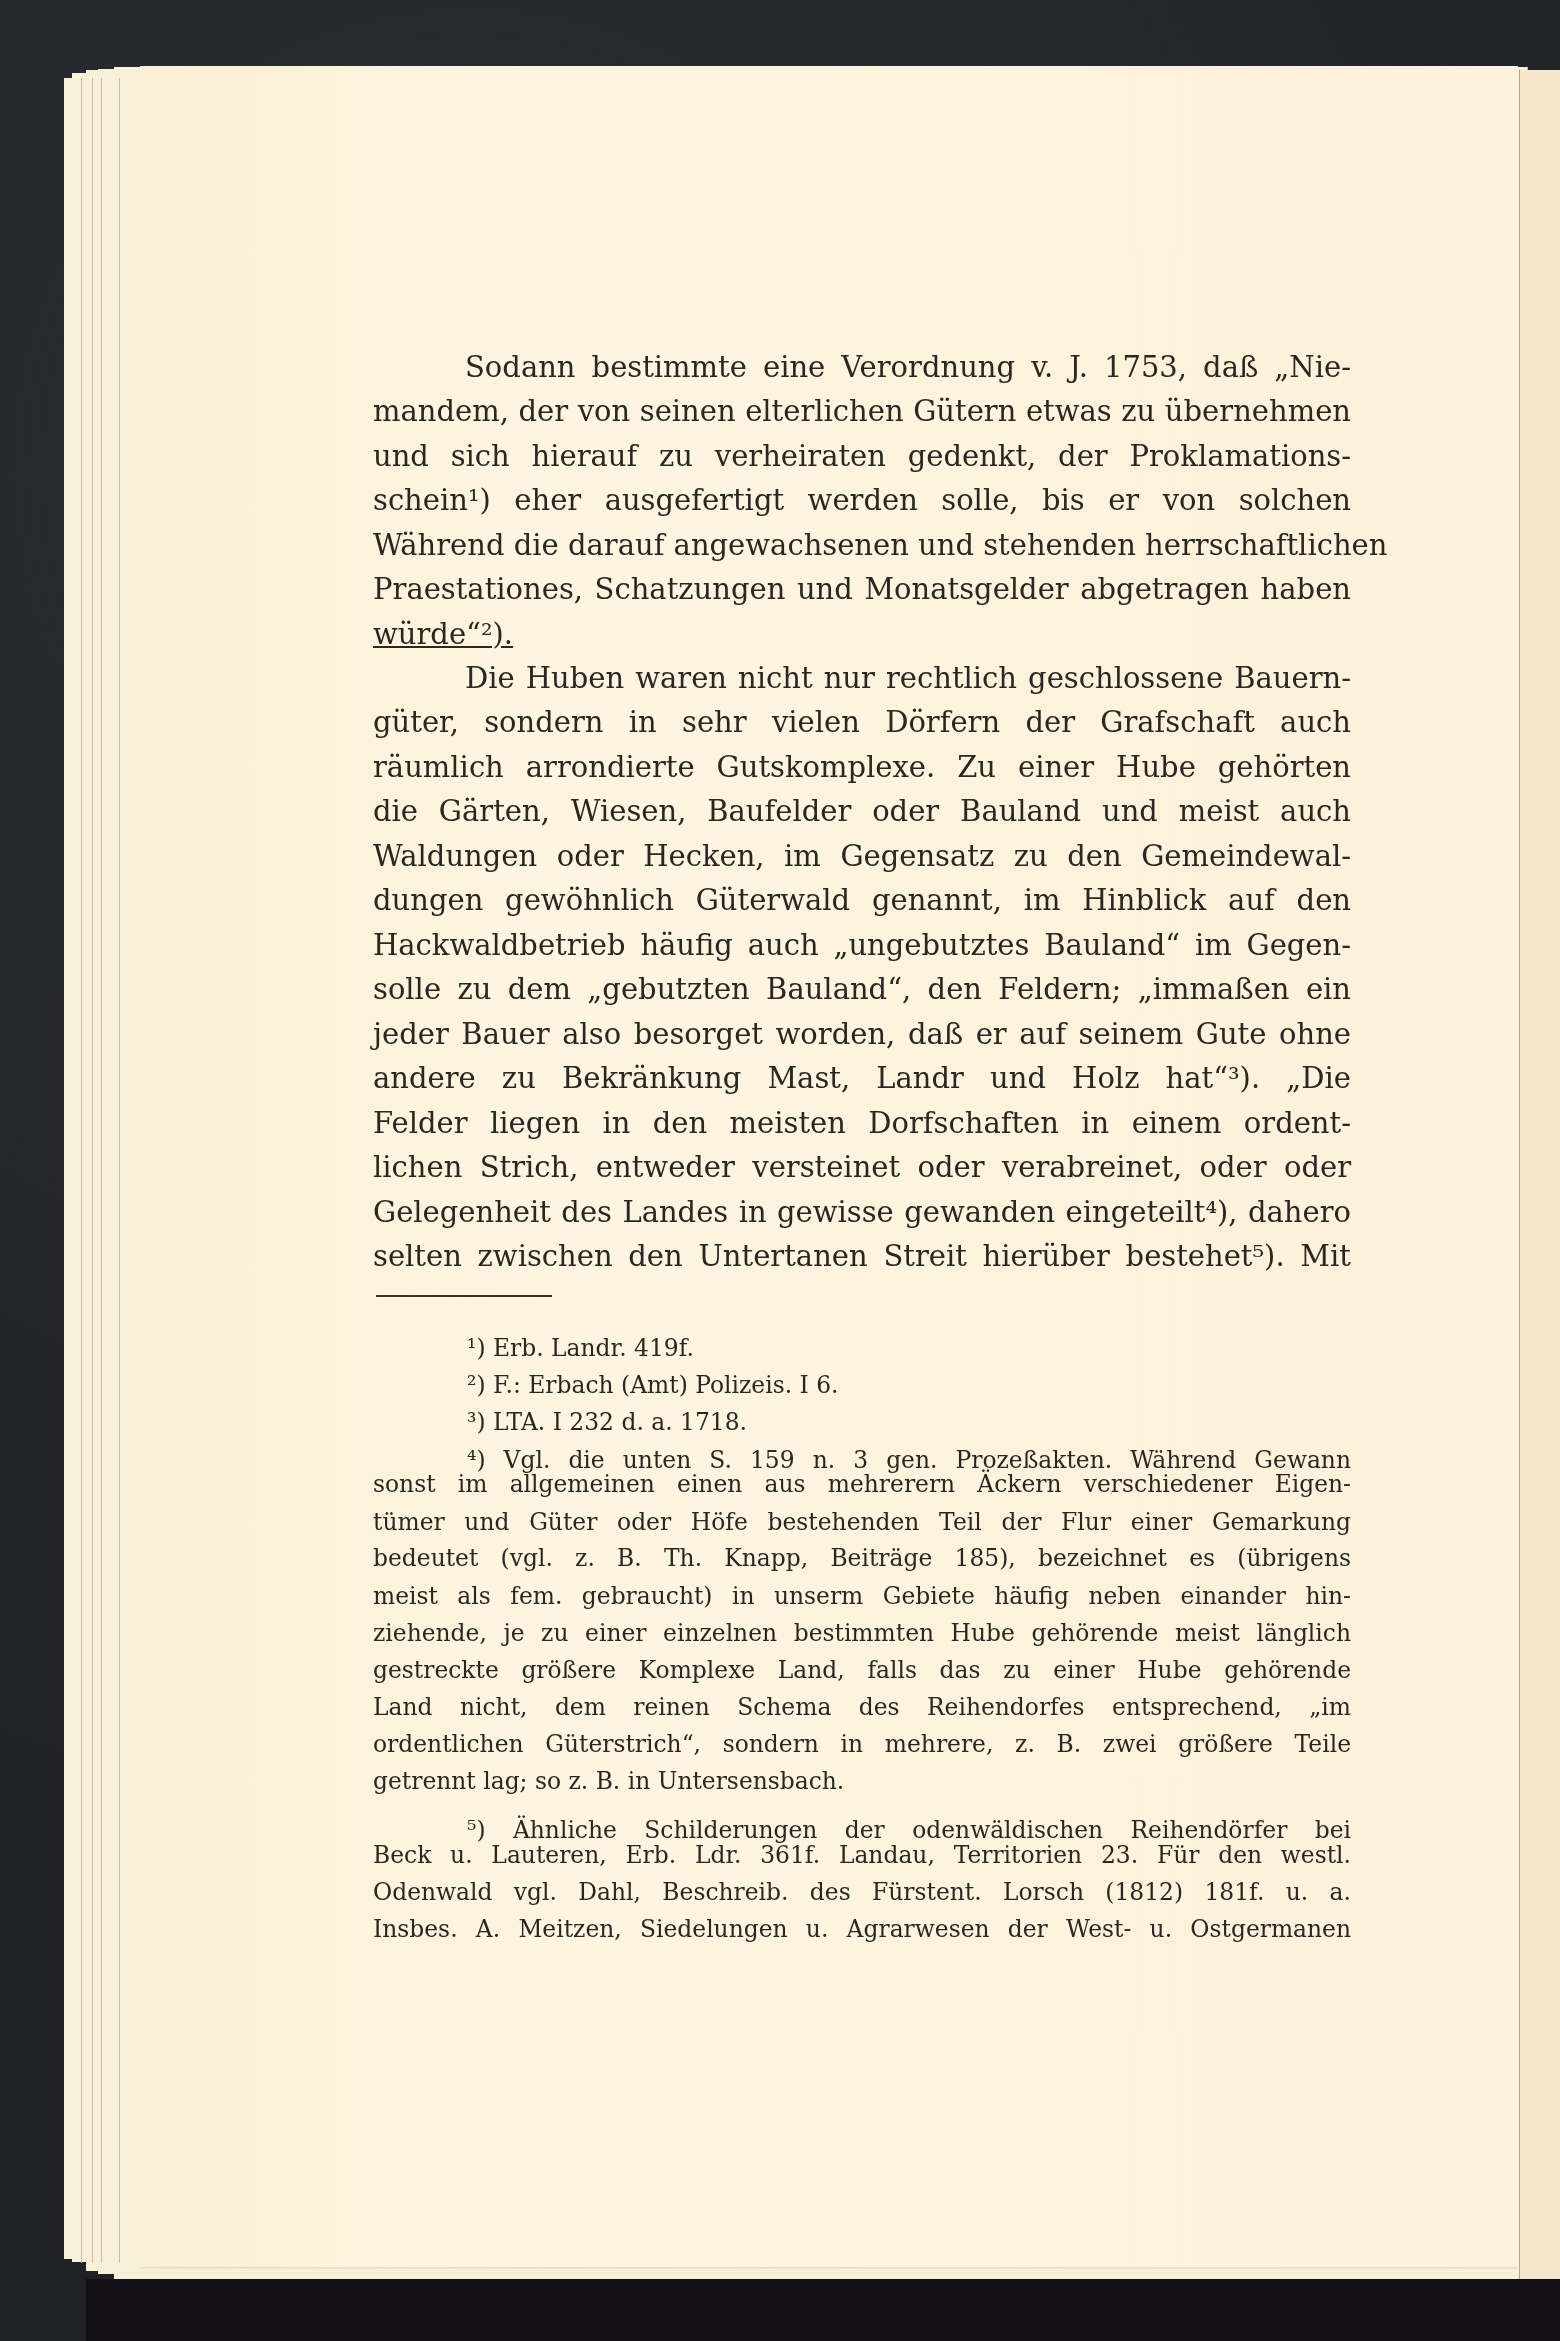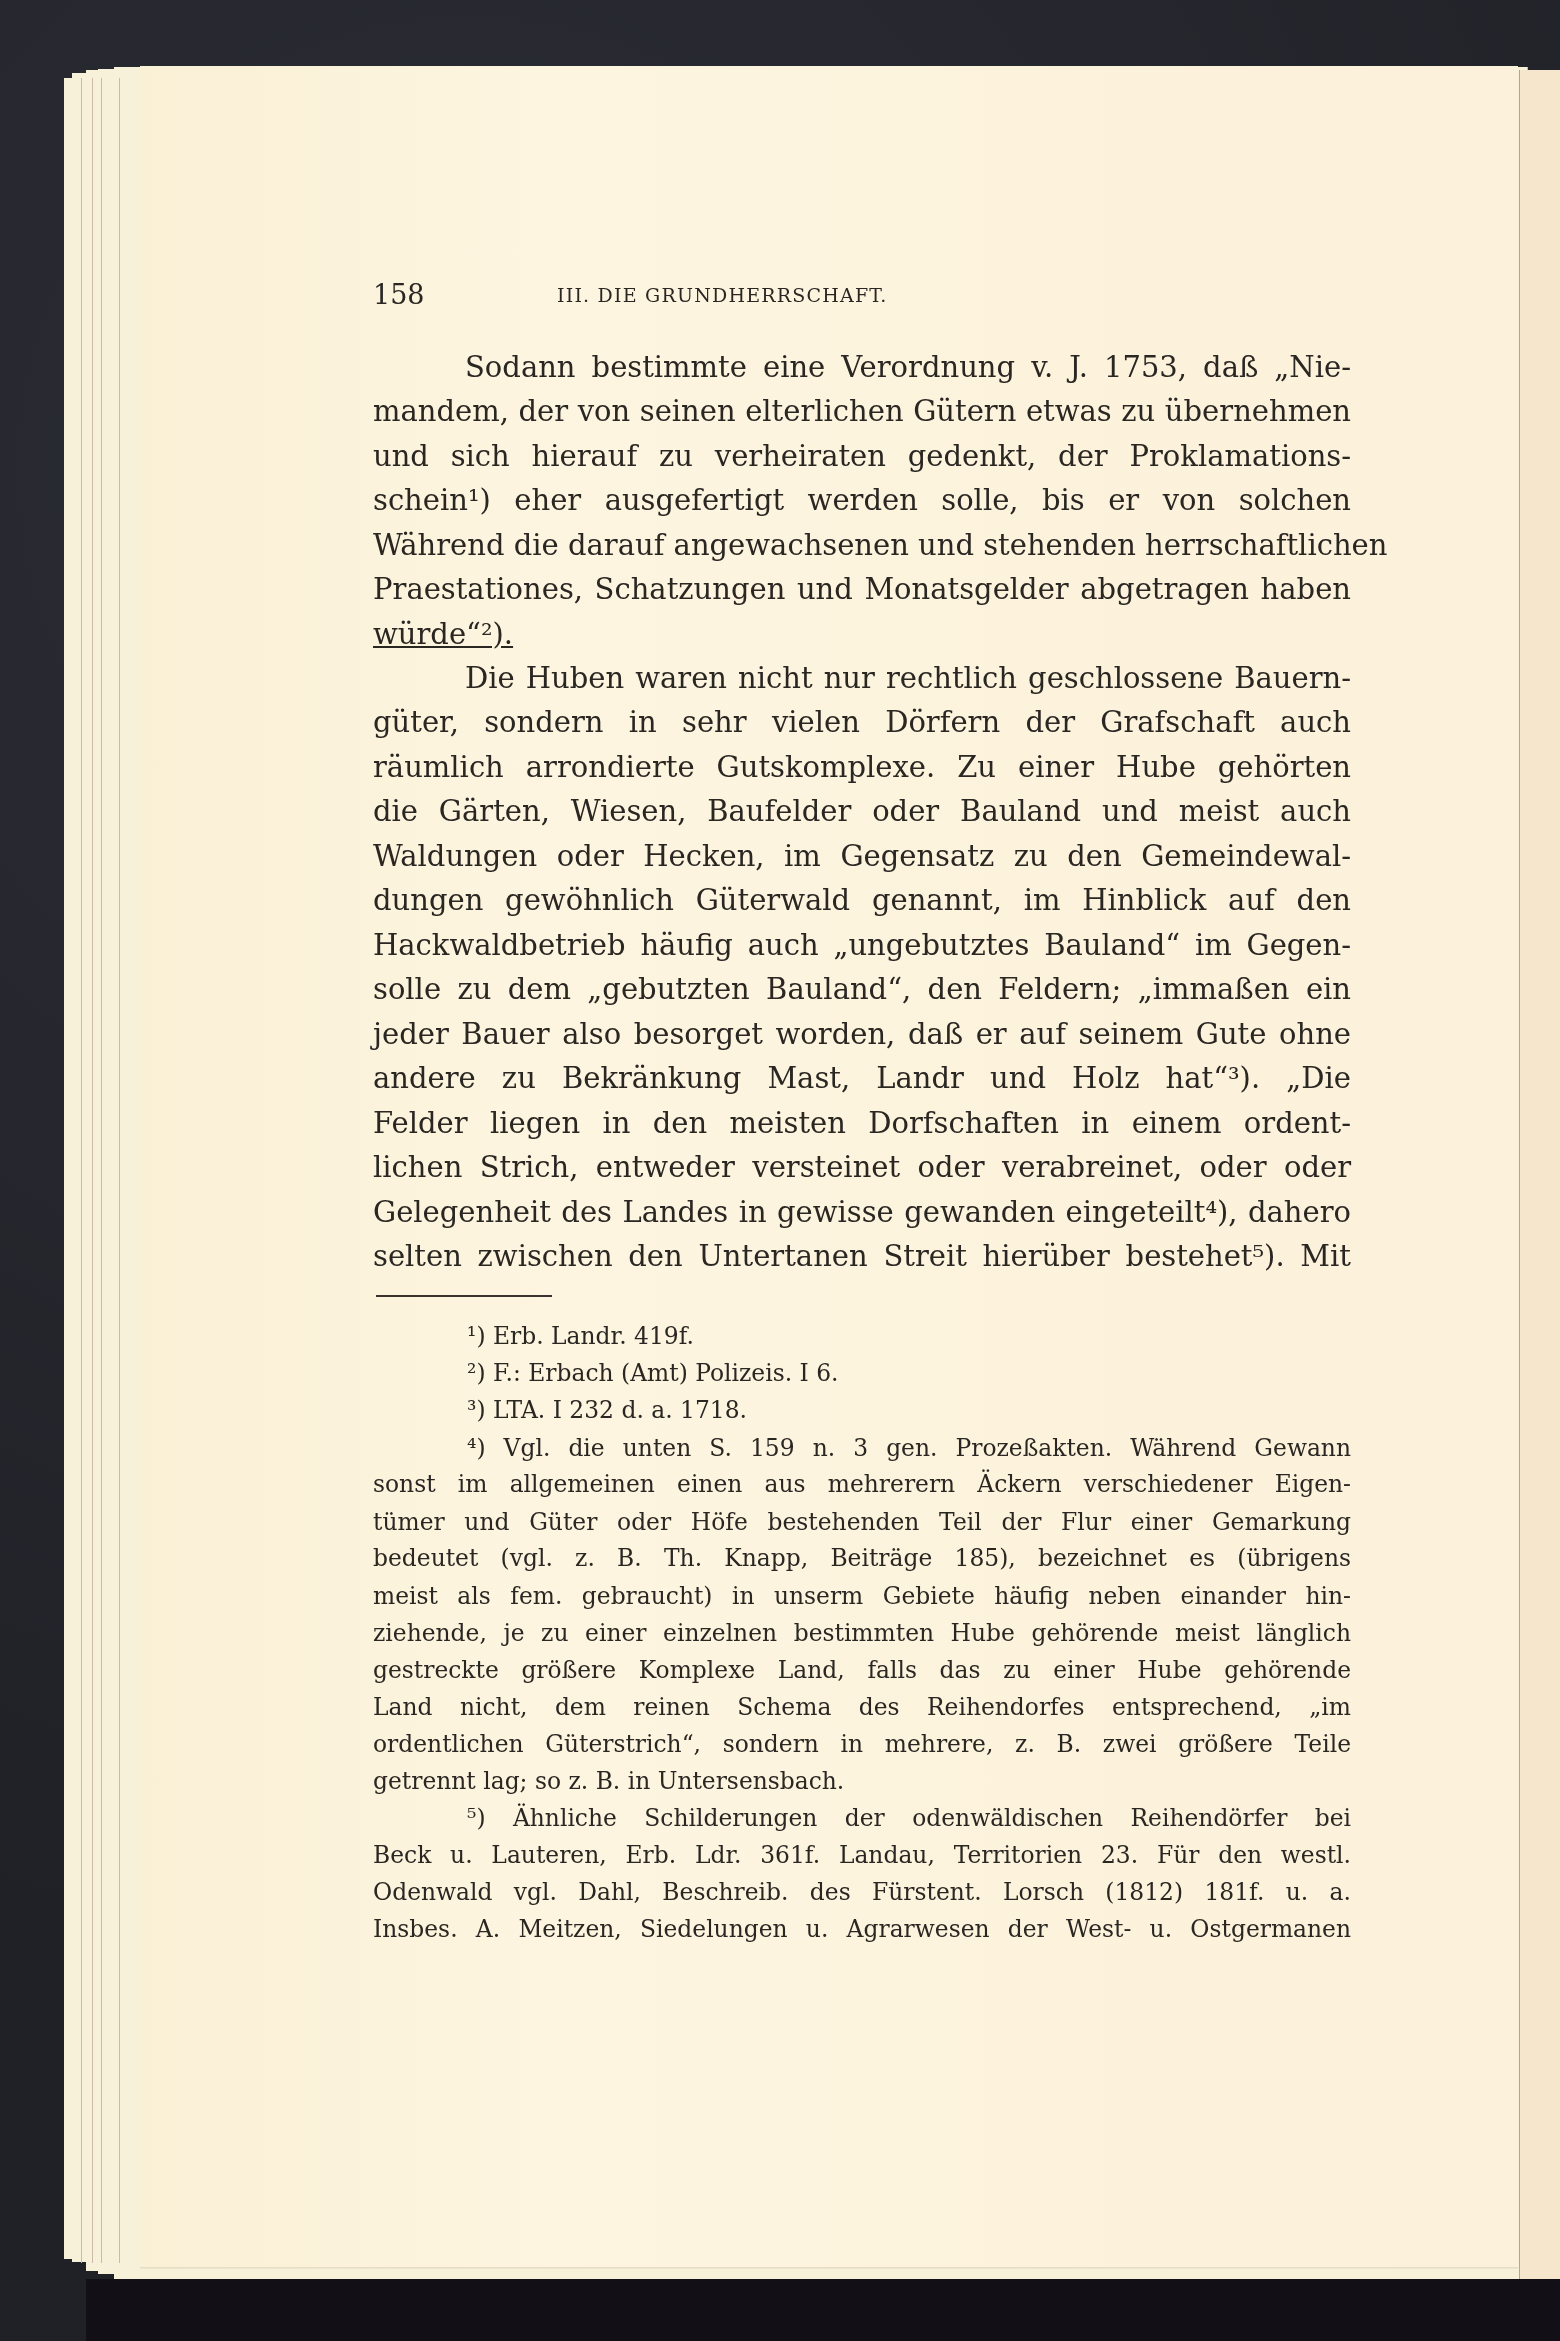--- a/index.html
+++ b/index.html
@@ -33,21 +33,21 @@
     position:absolute; left:373px; width:978px; font-size:29px; line-height:34px;
     text-align:justify; text-align-last:justify; white-space:nowrap;
   }
   .body-line.last { text-align-last:left;text-decoration:underline; }
   .body-line.indent { padding-left:92px; width:886px; }
   .fn-rule { position:absolute; left:376px; top:1295px; width:176px; height:1.6px; background:#3a342e; }
   .fn-line {
     position:absolute; left:373px; width:978px; font-size:23.4px; line-height:28px;
     text-align:justify; text-align-last:justify; white-space:nowrap;
   }
-  .fn-line.indent { padding-left:94px; width:884px; }
+  .fn-line.indent { padding-left:94px; width:884px;margin-top:12px; }
   .fn-line.last { text-align-last:left; }
   .fn-line.short { text-align-last:left; }
 </style>
 </head>
 <body>
 
 <div class="shadow-bottom"></div>
 <div class="stack-page s1"></div>
 <div class="stack-page s2"></div>
 <div class="stack-page s3"></div>
@@ -57,24 +57,20 @@
   <span style="left:17px"></span>
     <span style="left:28px"></span>
     <span style="left:37px"></span>
     <span style="left:55px"></span>
     <span style="left:76px"></span>
 </div>
 <div class="next-page"></div>
 <div class="page"></div>
 
 <div class="content">
-  <div class="runhead">
-    <span class="pagenum">158</span>
-    <span class="chapter">III. DIE GRUNDHERRSCHAFT.</span>
-  </div>
 
   <div>
     <div class="body-line indent" style="top:350px">Sodann bestimmte eine Verordnung v. J. 1753, daß „Nie-</div>
     <div class="body-line" style="top:394px">mandem, der von seinen elterlichen Gütern etwas zu übernehmen</div>
     <div class="body-line" style="top:439px">und sich hierauf zu verheiraten gedenkt, der Proklamations-</div>
     <div class="body-line" style="top:483px">schein¹) eher ausgefertigt werden solle, bis er von solchen</div>
     <div class="body-line" style="top:528px">Während die darauf angewachsenen und stehenden herrschaftlichen</div>
     <div class="body-line" style="top:572px">Praestationes, Schatzungen und Monatsgelder abgetragen haben</div>
     <div class="body-line last" style="top:617px">würde“²).</div>
     <div class="body-line indent" style="top:661px">Die Huben waren nicht nur rechtlich geschlossene Bauern-</div>

